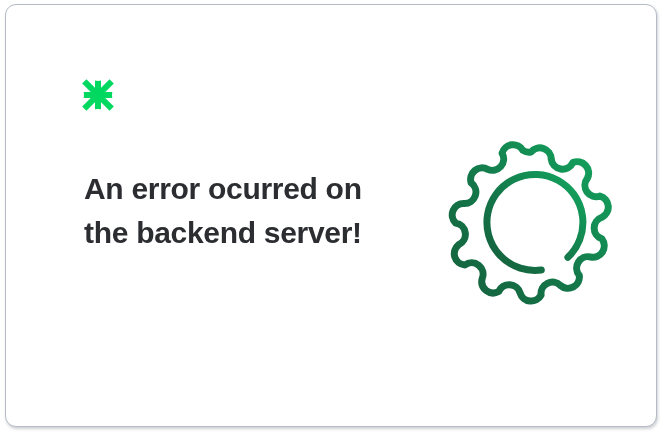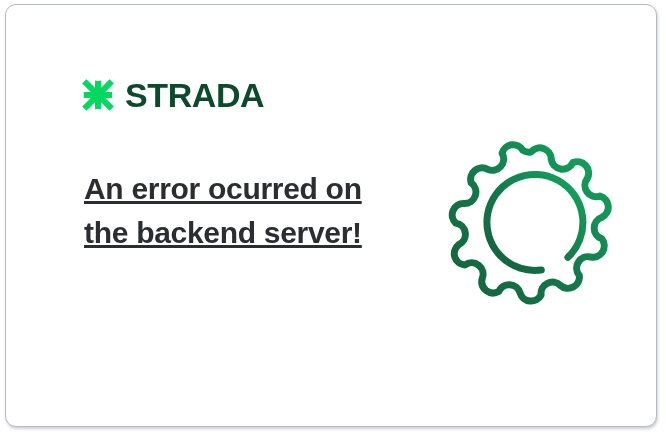--- a/index.html
+++ b/index.html
@@ -59,21 +59,20 @@
     position: absolute;
     left: 78px;
     top: 162px;
     width: 290px;
     font-size: 30px;
     line-height: 44px;
     font-weight: bold;
     letter-spacing: -0.3px;
     color: #2b2d31;
     font-family: "Liberation Sans", sans-serif;
-    text-decoration: underline;
   }
 
   
   .illustration {
     position: absolute;
     left: 440px;
     top: 132px;
     width: 170px;
     height: 170px;
   }
@@ -103,21 +102,20 @@
         </g>
 
         <g fill="#ffffff">
           <circle cx="20" cy="-9" r="15"></circle>
           <circle cx="20" cy="49" r="15"></circle>
           <circle cx="-9" cy="20" r="15"></circle>
           <circle cx="49" cy="20" r="15"></circle>
         </g>
       </svg>
     </span>
-    <span class="brand-name">STRADA</span>
   </div>
 
   <div class="message">An error ocurred on the backend server!</div>
 
   <div class="illustration">
     <svg viewBox="0 0 170 170" xmlns="http://www.w3.org/2000/svg" aria-hidden="true">
       <defs>
         <linearGradient id="gearGrad" x1="0" y1="1" x2="1" y2="0">
           <stop offset="0%" stop-color="#15603c"></stop>
           <stop offset="45%" stop-color="#14774a"></stop>

